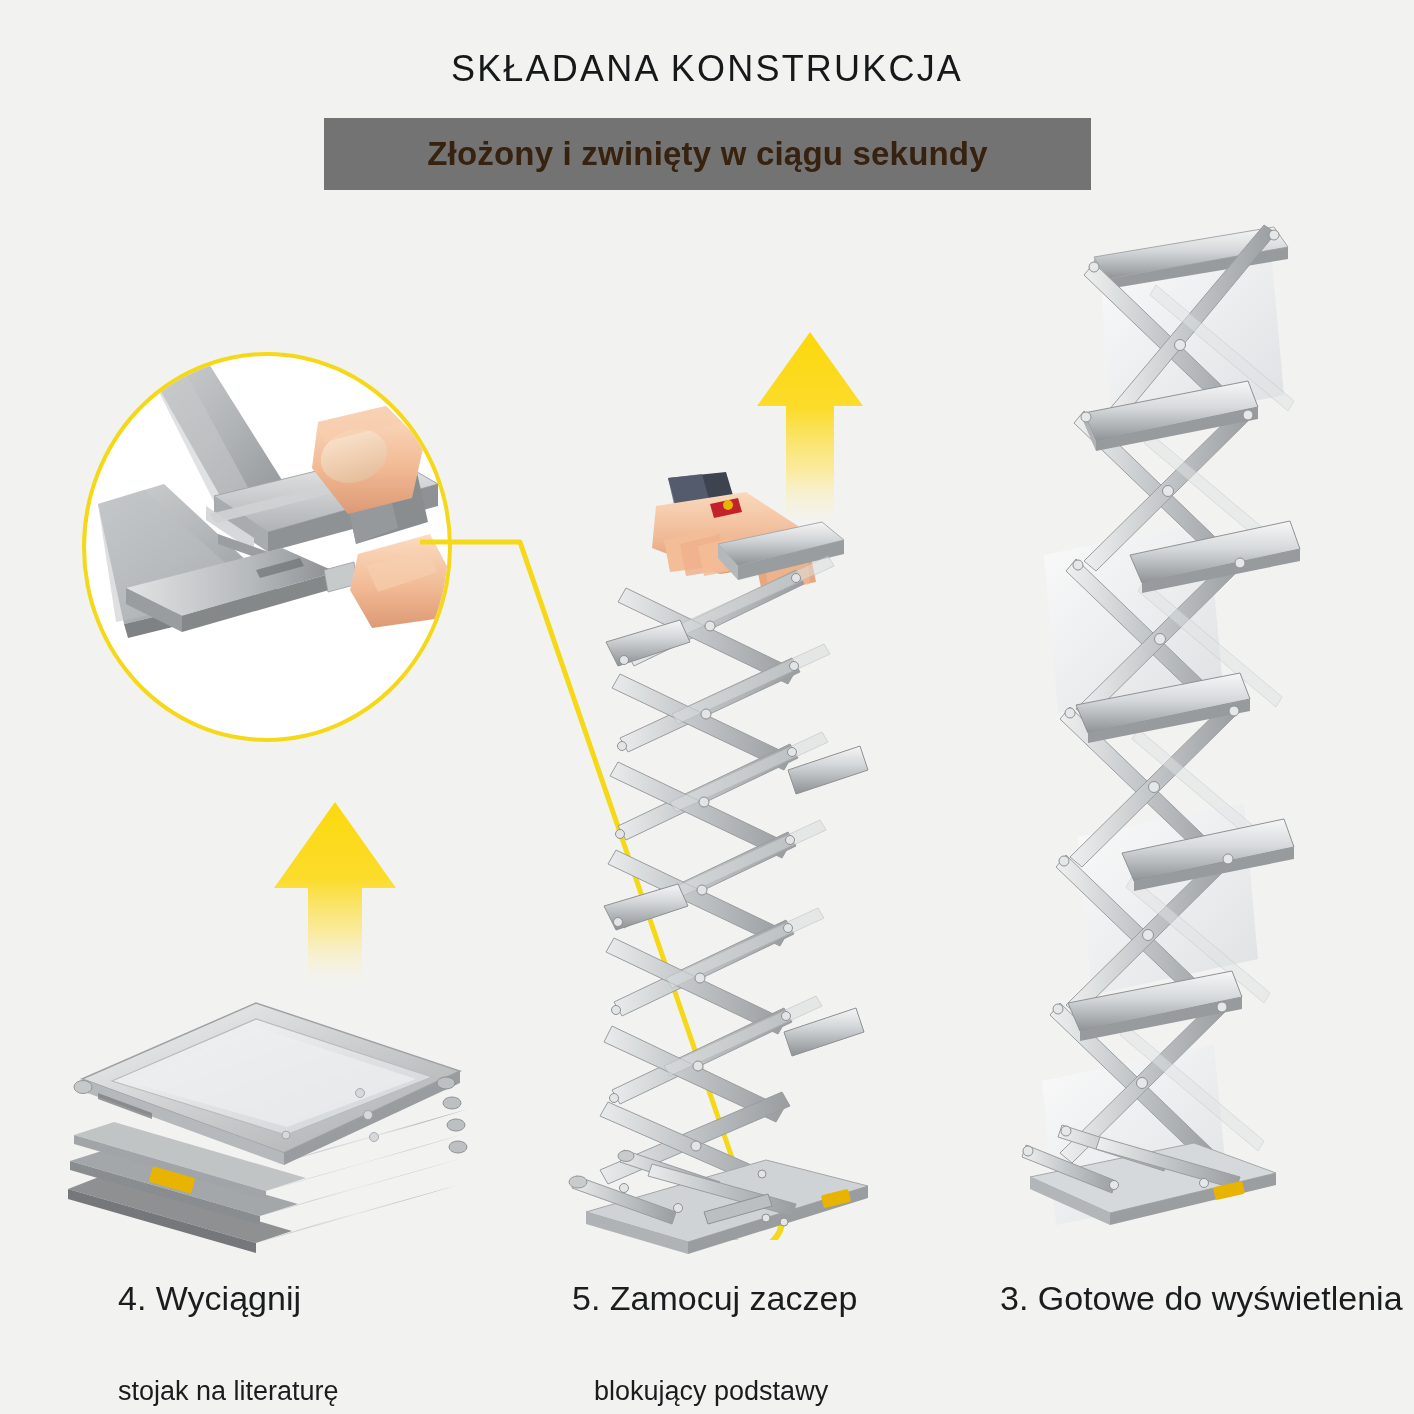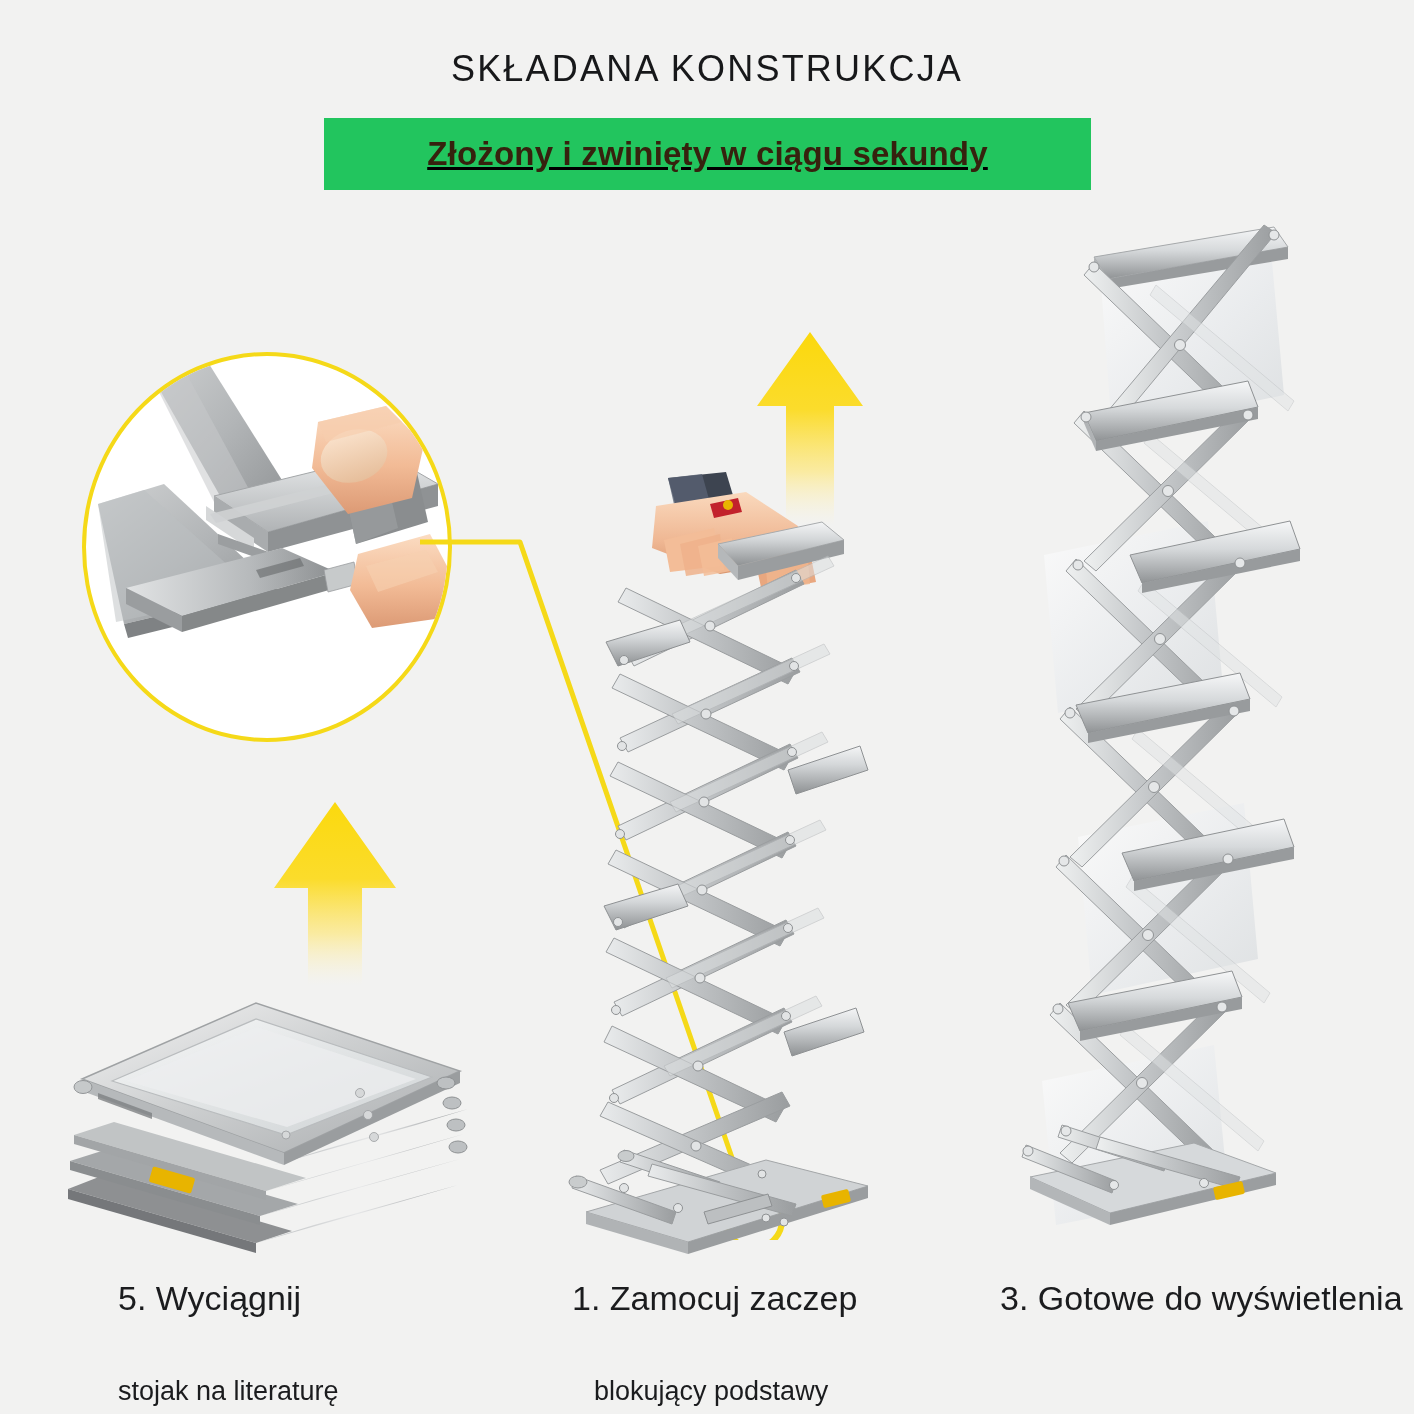--- a/index.html
+++ b/index.html
@@ -13,22 +13,22 @@
 
   
   .title{
     position:absolute;left:0;top:48px;width:1414px;
     text-align:center;
     font-size:36px;letter-spacing:2.2px;
     color:#17181a;font-weight:400;white-space:nowrap;
   }
   .banner{
     position:absolute;left:324px;top:118px;width:767px;height:72px;
-    background:#22c55e;
-    display:flex;align-items:center;justify-content:center;text-decoration:underline;
+    background:#737373;
+    display:flex;align-items:center;justify-content:center;
   }
   .banner-text{
     font-size:33px;font-weight:700;color:#36220e;
     letter-spacing:.2px;white-space:nowrap;
   }
 
   
   .cap{position:absolute;color:#1b1c1e;white-space:nowrap;}
   .cap-main{font-size:34px;font-weight:400;}
   .cap-sub{font-size:27px;font-weight:400;margin-top:39px;}
@@ -480,21 +480,21 @@
         <circle cx="20" cy="926" r="5"></circle>
         <circle cx="58" cy="906" r="5"></circle>
         <circle cx="106" cy="960" r="4.5"></circle>
         <circle cx="196" cy="958" r="4.5"></circle>
       </g>
     </svg>
 
     <div class="brandlab" style="left:206px;top:959px;width:30px;height:13px;transform:rotate(-13deg);"></div>
   </div>
 
-  <div class="cap cap-main cap1-main">5. Wyciągnij</div>
+  <div class="cap cap-main cap1-main">4. Wyciągnij</div>
   <div class="cap cap-sub  cap1-sub">stojak na literaturę</div>
 
-  <div class="cap cap-main cap2-main">1. Zamocuj zaczep</div>
+  <div class="cap cap-main cap2-main">5. Zamocuj zaczep</div>
   <div class="cap cap-sub  cap2-sub">blokujący podstawy</div>
 
   <div class="cap cap-main cap3-main">3. Gotowe do wyświetlenia</div>
 
 </div>
 
 </body></html>

